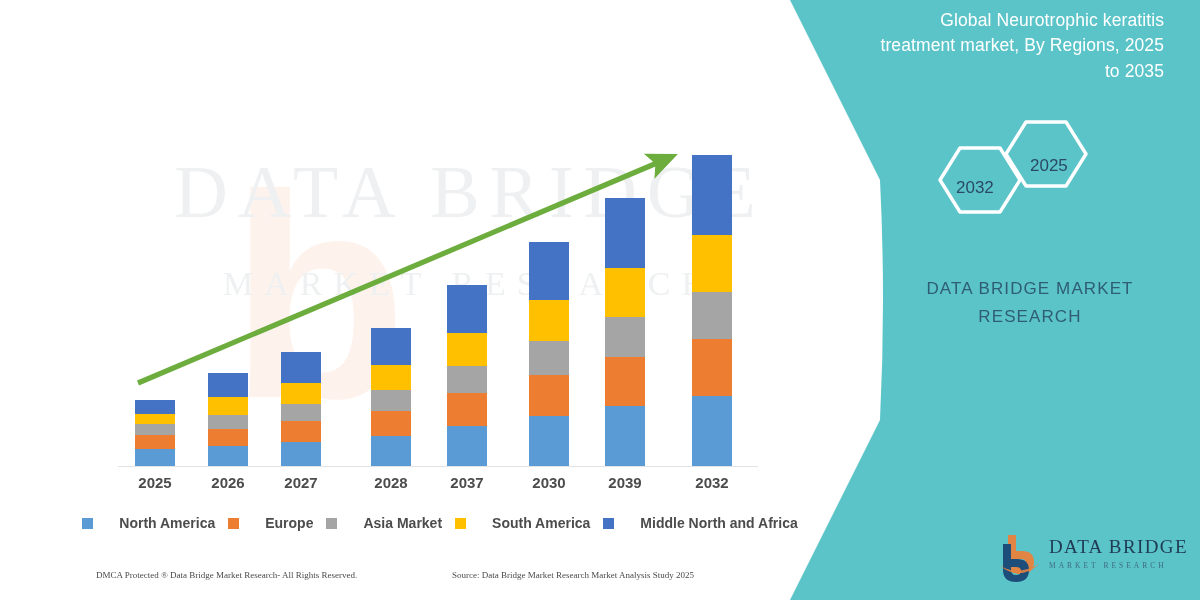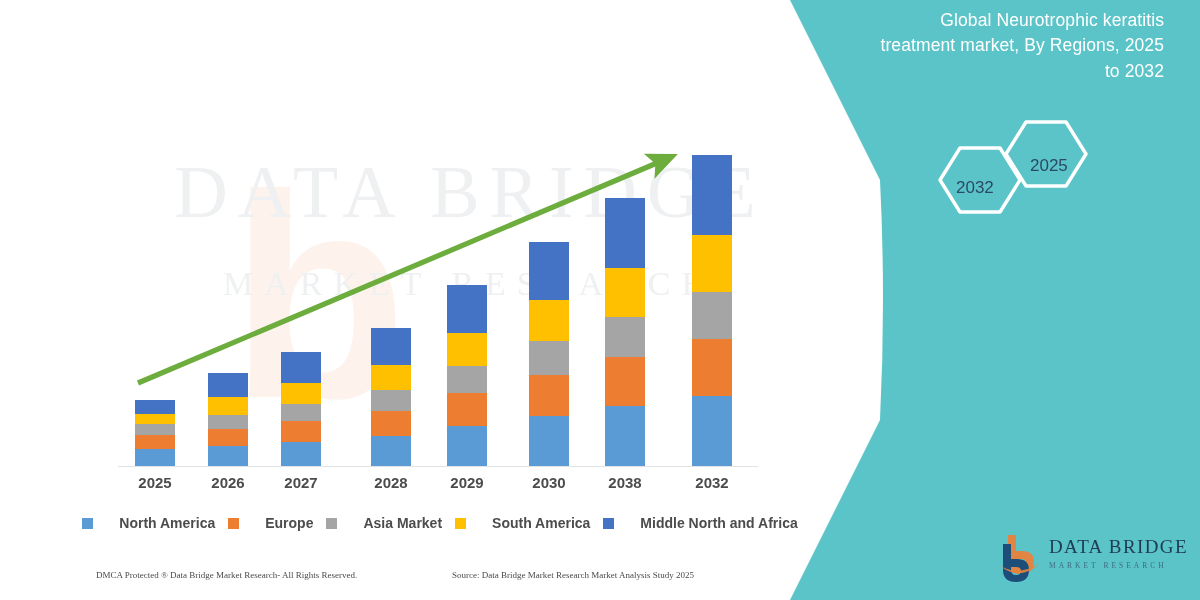--- a/index.html
+++ b/index.html
@@ -186,23 +186,23 @@
           <div class="seg" title="Asia Pacific 2032: 74 USD Million" style="height: 47px; background: rgb(165, 165, 165);"></div>
           <div class="seg" title="South America 2032: 73 USD Million" style="height: 57px; background: rgb(255, 192, 0);"></div>
           <div class="seg" title="Middle East and Africa 2032: 51.61 USD Million" style="height: 80px; background: rgb(68, 114, 196);"></div>
         </div>
       </div>
     <div class="xlabels" id="xlabels">
         <div class="xlab" style="left: 120px;">2025</div>
         <div class="xlab" style="left: 193px; text-align: center;">2026</div>
         <div class="xlab" style="left: 266px; text-align: center;">2027</div>
         <div class="xlab" style="left: 356px;">2028</div>
-        <div class="xlab" style="left: 432px;">2029</div>
+        <div class="xlab" style="left: 432px;">2037</div>
         <div class="xlab" style="left: 514px;">2030</div>
-        <div class="xlab" style="left: 590px;">2038</div>
+        <div class="xlab" style="left: 590px;">2039</div>
         <div class="xlab" style="left: 677px;">2032</div>
       </div>
 
     <svg class="arrow-svg" viewBox="0 0 790 500">
       <defs>
         <marker id="ahead" markerWidth="6" markerHeight="6" refX="3.1" refY="3" orient="auto" markerUnits="strokeWidth">
           <path d="M0,0.4 L6,3 L0,5.6 L1.3,3 Z" fill="#6cad3e"></path>
         </marker>
       </defs>
       <line x1="138" y1="383" x2="664" y2="160" stroke="#6cad3e" stroke-width="5.2" stroke-linecap="butt" marker-end="url(#ahead)"></line>
@@ -236,31 +236,35 @@
     <div class="foot-left">DMCA Protected ® Data Bridge Market Research-  All Rights Reserved.</div>
     <div class="foot-right">Source: Data Bridge Market Research  Market Analysis Study 2025</div>
   </div>
 
   <div class="teal-panel">
     <svg width="440" height="600" viewBox="0 0 440 600">
       <path d="M30,0 L440,0 L440,600 L30,600 L120,420 Q126,300 120,180 Z" fill="#5bc4c8"></path>
     </svg>
   </div>
 
-  <div class="panel-title">Global Neurotrophic keratitis treatment market, By Regions, 2025 to 2032</div>
+  <div class="panel-title">Global Neurotrophic keratitis treatment market, By Regions, 2025 to 2035</div>
 
   <div class="hexwrap">
     <svg width="180" height="105" viewBox="0 0 180 105">
       <polygon points="98,4 138,4 158,36 138,68 98,68 78,36" fill="none" stroke="#ffffff" stroke-width="3.4" stroke-linejoin="round"></polygon>
       <polygon points="32,30 72,30 92,62 72,94 32,94 12,62" fill="none" stroke="#ffffff" stroke-width="3.4" stroke-linejoin="round"></polygon>
     </svg>
     <div class="hex-label y2025">2025</div>
     <div class="hex-label y2032">2032</div>
   </div>
 
+  <div class="brand-block">
+    <div>DATA BRIDGE MARKET</div>
+    <div>RESEARCH</div>
+  </div>
 
   <div class="logo">
     <div class="logo-mark">
       <svg width="50" height="52" viewBox="0 0 50 52">
         <path d="M13,3 L13,30 Q13,42 26,42 Q39,42 39,30 Q39,19 27,19 L20,19 L20,27 L26,27 Q31,27 31,31 Q31,35 26,35 Q21,35 21,29 L21,3 Z" fill="#e8823c" opacity="0.95"></path>
         <path d="M8,12 L8,38 Q8,50 21,50 Q34,50 34,38 Q34,27 22,27 L15,27 L15,35 L21,35 Q26,35 26,39 Q26,43 21,43 Q16,43 16,37 L16,12 Z" fill="#1d4e79"></path>
         <path d="M4,33 Q22,45 44,32 Q24,50 4,33 Z" fill="#e8823c" opacity="0.9"></path>
       </svg>
     </div>
     <div class="logo-text">

